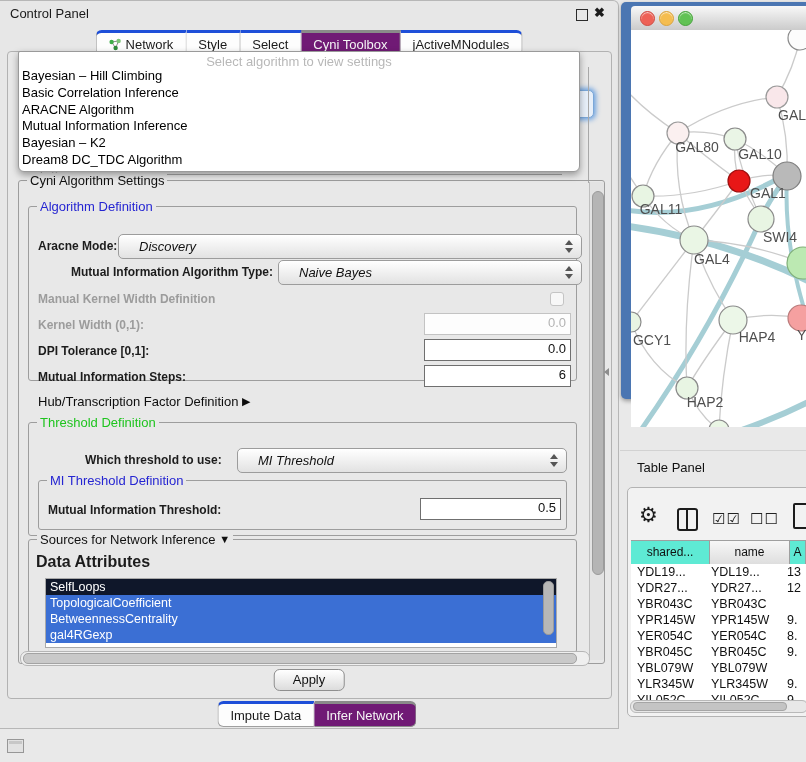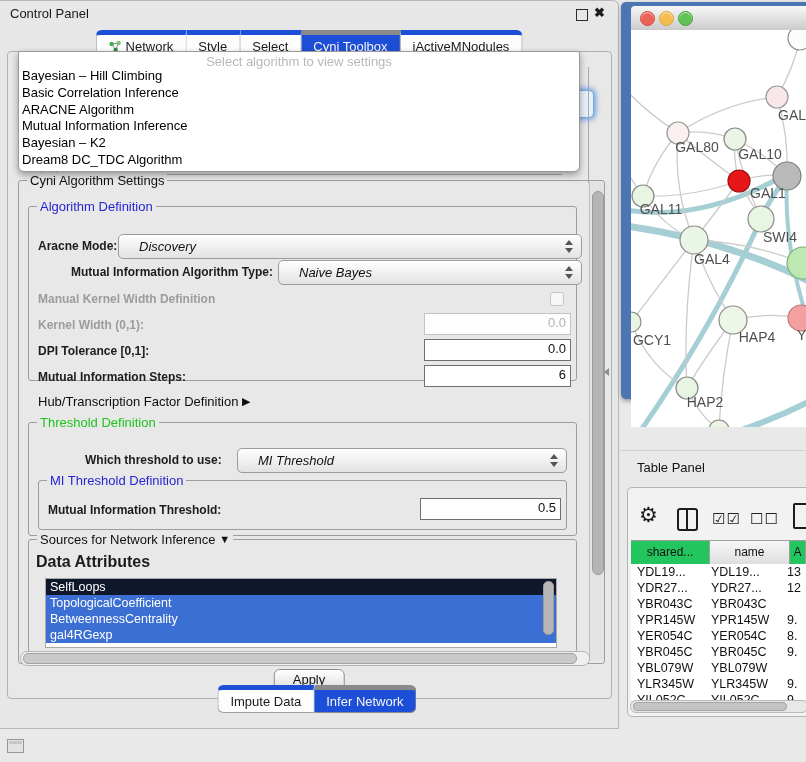--- a/index.html
+++ b/index.html
@@ -9,25 +9,25 @@
 
   
   #control-panel{left:0;top:7;width:618px;height:727px;background:#e7e7e7;
     border:1px solid #b7b7b7;border-left:none;border-radius:0 6px 0 0;}
   #cp-title{left:10px;top:5px;font-size:13px;color:#1a1a1a;}
   #cp-float{left:576px;top:8px;width:10px;height:10px;border:1.6px solid #2b2b2b;background:transparent;}
   #cp-close{left:594px;top:4px;font-size:13px;font-weight:bold;color:#1b1b1b;}
 
   #tabbar{top:29px;left:50%;transform:translateX(-50%);display:flex;}
   .tab{padding:4px 12px 3px 12px;font-size:13px;background:#fdfdfd;color:#1a1a1a;
-       border-top:5px solid #1d4ed8;border-bottom:1px solid #9f9f9f;border-right:1px solid #b5b5b5;
+       border-top:3px solid #1d4ed8;border-bottom:1px solid #9f9f9f;border-right:1px solid #b5b5b5;
        display:flex;align-items:center;gap:4px;white-space:nowrap;}
   .tab:first-child{border-left:1px solid #9f9f9f;border-radius:6px 0 0 6px;}
   .tab:last-child{border-radius:0 6px 6px 0;border-right:1px solid #9f9f9f;}
-  .tab.selected{background:#1d4ed8;color:#f5f5f5;border-color:#8a8a8a;}
+  .tab.selected{background:#701a75;color:#f5f5f5;border-color:#8a8a8a;}
 
   #inner-panel{left:7px;top:50px;width:603px;height:646px;background:#e8e8e8;
     border:1px solid #b2b2b2;border-radius:4px;}
 
   
   #combo-sliver{left:40px;top:160px;width:522px;height:14px;overflow:hidden;}
   #combo-sliver .cbx{width:520px;height:24px;margin-top:-12px;border:1px solid #a5a5a5;border-radius:5px;
     background:linear-gradient(#fff,#e4e4e4);font-size:13px;color:#b4b4b4;line-height:34px;padding-left:10px;}
   #glow-btn{left:573px;top:89px;width:19px;height:26px;border:1px solid #7aa7d8;border-radius:5px;
     background:#e7eff9;box-shadow:0 0 5px 2px #6ea3e0;}
@@ -70,21 +70,21 @@
 
   
   #v-scroll{left:589px;top:2px;width:14px;height:478px;background:#e3e3e3;border-left:1px solid #bdbdbd;border-radius:0 2px 2px 0;}
   #v-thumb{position:absolute;left:2px;top:9px;width:10px;height:382px;background:#b5b5b5;border:1px solid #9b9b9b;border-radius:6px;}
   #h-scroll{left:20px;top:650px;width:568px;height:13px;background:#efefef;border:1px solid #b5b5b5;border-radius:7px;}
   #h-thumb{position:absolute;left:2px;top:1px;width:552px;height:9px;background:#c9c9c9;border:1px solid #a3a3a3;border-radius:5px;}
 
   #apply-btn{left:50%;transform:translateX(-50%);top:668px;padding:2px 18px 3px 18px;font-size:13px;
     background:linear-gradient(#ffffff,#dcdcdc);border:1px solid #8f8f8f;border-radius:6px;text-align:center;}
 
-  #bottom-tabbar{top:684px;left:50%;transform:translateX(-50%);display:flex;padding-left:16px;}
+  #bottom-tabbar{top:700px;left:50%;transform:translateX(-50%);display:flex;padding-left:16px;}
 
   
   #net-frame{left:621px;top:2px;width:185px;height:397px;background:#4b76b2;border-radius:5px 0 0 5px;
     box-shadow:0 2px 4px rgba(0,0,0,.35);}
   #net-titlebar{position:absolute;left:10px;top:4px;width:175px;height:24px;
     background:linear-gradient(#f8f8f8,#cbcbcb);border-bottom:1px solid #8e8e8e;border-radius:4px 0 0 0;}
   .tl{position:absolute;top:5px;width:13px;height:13px;border-radius:50%;box-shadow:inset 0 1px 1px rgba(255,255,255,.7);}
   #tl-close{left:9px;background:#ee6156;border:1px solid #ce4a41;}
   #tl-min{left:28px;background:#f5bd4f;border:1px solid #d9a33c;}
   #tl-zoom{left:47px;background:#61c254;border:1px solid #45a23a;}
@@ -97,21 +97,21 @@
   #tp-gear{left:639px;top:503px;font-size:21px;color:#1c1c1c;}
   #tp-colicon{left:677px;top:508px;width:17px;height:19px;border:2px solid #1c1c1c;border-radius:3px;}
   #tp-colicon:after{content:"";position:absolute;left:7px;top:0;width:2px;height:19px;background:#1c1c1c;}
   .tp-checks{font-size:15px;color:#222;letter-spacing:1px;}
   #tp-checked{left:712px;top:510px;}
   #tp-unchecked{left:750px;top:510px;}
   #tp-docicon{left:793px;top:503px;width:20px;height:22px;border:2px solid #1c1c1c;border-radius:2px;background:#f2f2f2;}
 
   #tbl-header{left:631px;top:540px;width:175px;height:23px;display:flex;border-top:1px solid #9f9f9f;border-bottom:1px solid #9f9f9f;}
   .hcell{font-size:12px;text-align:center;line-height:22px;border-right:1px solid #9f9f9f;overflow:hidden;white-space:nowrap;}
-  .hcell.blue{background:#22c55e;}
+  .hcell.blue{background:#5eead4;}
   .hcell.gray{background:linear-gradient(#f7f7f7,#dedede);}
   #tbl-rows{left:631px;top:564px;width:175px;height:136px;background:#fff;overflow:hidden;}
   .trow{display:flex;height:16px;line-height:16px;font-size:12.5px;white-space:nowrap;}
   .tc1{width:72px;padding-left:6px;overflow:hidden;}
   .tc2{width:76px;padding-left:2px;overflow:hidden;}
   .tc3{flex:1;overflow:hidden;}
   #tbl-hscroll{left:630px;top:700px;width:176px;height:11px;background:#e8e8e8;border:1px solid #b9b9b9;border-radius:6px;}
   #tbl-hthumb{position:absolute;left:2px;top:1px;width:152px;height:7px;background:#c4c4c4;border:1px solid #a5a5a5;border-radius:4px;}
 
   

